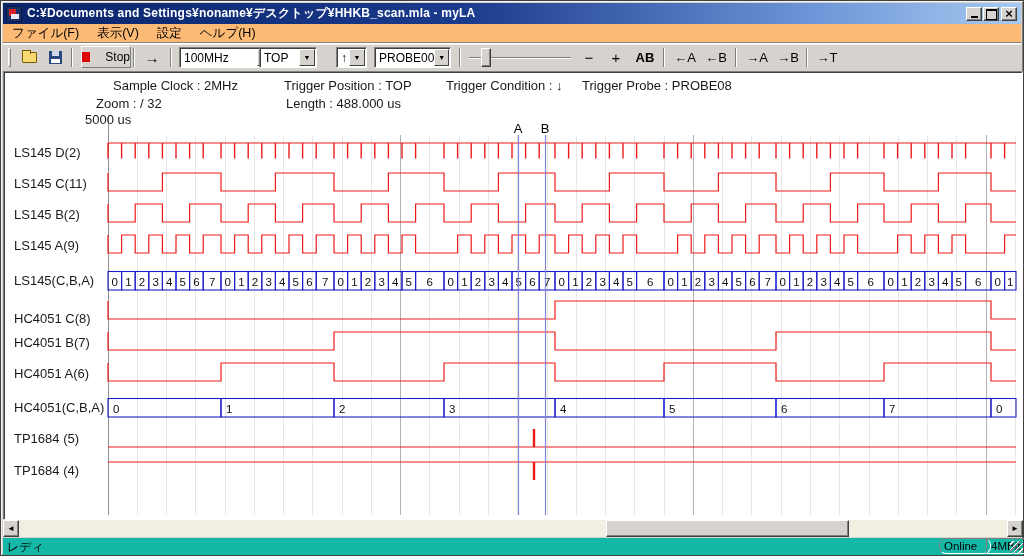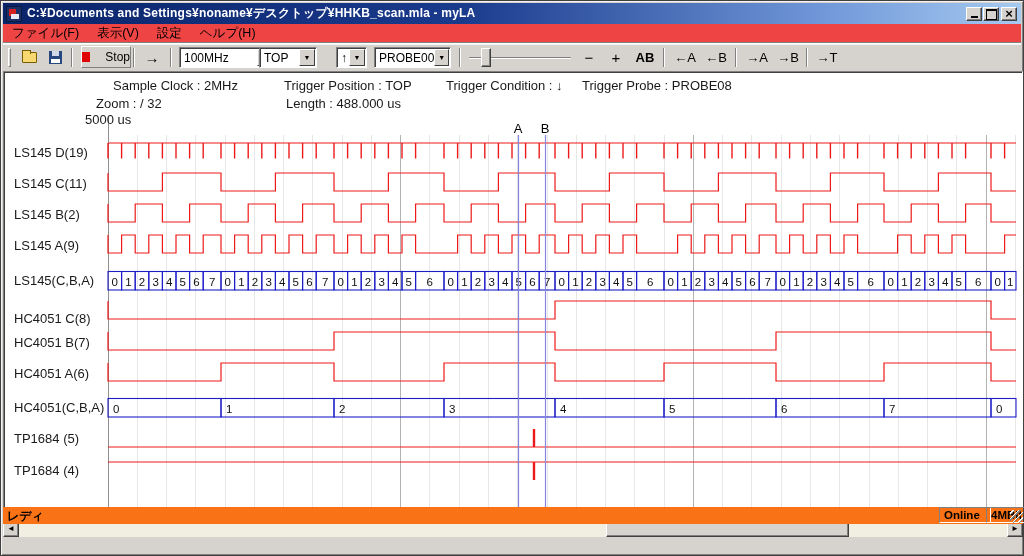--- a/index.html
+++ b/index.html
@@ -16,21 +16,21 @@
   #app-icon::after { content:""; position:absolute; right:2px; bottom:2px; width:8px; height:5px; background:#e8e8f4; }
   #title-text { color:#fff; font-size:12px; font-weight:bold; margin-left:5px; white-space:nowrap; letter-spacing:.2px; }
   .winbtn { width:16px; height:14px; background:#d6d3ce; border:1px solid; border-color:#fff #404040 #404040 #fff;
     box-shadow:inset -1px -1px 0 #808080; font-size:10px; line-height:11px; text-align:center; color:#000; position:absolute; top:4px; }
   #btn-min { right:39px; } #btn-max { right:22px; } #btn-close { right:4px; }
   #btn-min::after { content:""; display:block; width:7px; height:2px; background:#000; margin:8px auto 0; }
   #btn-max::after { content:""; display:block; width:9px; height:8px; border:1px solid #000; border-top-width:2px; margin:1px auto 0; }
   #btn-close::after { content:"\00d7"; font-size:13px; font-weight:bold; line-height:11px; }
 
   
-  #menubar { position:absolute; left:2px; top:23px; right:2px; height:19px; background:#ef4444;
+  #menubar { position:absolute; left:2px; top:23px; right:2px; height:19px; background:#fdba74;
     display:flex; align-items:center; font-size:12.5px; border-bottom:1px solid #808080; box-shadow:0 1px 0 #fff; }
   .menu-item { padding:2px 9px; white-space:nowrap; }
 
   
   #toolbar { position:absolute; left:2px; top:43px; right:2px; height:27px; background:#d6d3ce; box-shadow:inset 0 1px 0 #f4f3f1; }
   .tb-grip { position:absolute; top:4px; width:3px; height:19px; border:1px solid; border-color:#fff #808080 #808080 #fff; }
   .tb-sep { position:absolute; top:4px; width:2px; height:19px; border-left:1px solid #808080; border-right:1px solid #fff; }
   .tb-btn { position:absolute; top:2px; height:22px; display:flex; align-items:center; justify-content:center;
     font-size:13px; color:#000; background:#d6d3ce; }
   .tb-raised { border:1px solid; border-color:#fff #808080 #808080 #fff; }
@@ -70,25 +70,25 @@
 
   
   #hscroll { position:absolute; left:2px; top:519px; width:1020px; height:17px; background:#f1efe2; z-index:4; }
   .sb-btn { position:absolute; top:0; width:16px; height:17px; background:#d6d3ce; border:1px solid; border-color:#fff #404040 #404040 #fff;
     box-shadow:inset -1px -1px 0 #808080; font-size:8px; color:#000; display:flex; align-items:center; justify-content:center; }
   #sb-left { left:0; } #sb-right { right:0; }
   #sb-thumb { position:absolute; left:603px; top:0; width:243px; height:17px; background:#d6d3ce;
     border:1px solid; border-color:#fff #404040 #404040 #fff; box-shadow:inset -1px -1px 0 #808080; }
 
   
-  #statusbar { position:absolute; left:2px; top:506px; width:1020px; height:17px; background:#f97316; z-index:4; font-size:12px;font-weight:bold; }
+  #statusbar { position:absolute; left:2px; top:537px; width:1020px; height:17px; background:#14b8a6; z-index:4; font-size:12px; }
   #status-ready { position:absolute; left:4px; top:1px; }
   .status-pane { position:absolute; top:0; height:16px; border:1px solid; border-color:#808080 #fff #fff #808080;
     padding:1px 4px 0; font-size:11.5px; }
-  #status-online { left:936px; width:52px; } #status-mem { left:983px; width:42px; }
+  #status-online { left:936px; width:52px;border-radius:7px; } #status-mem { left:983px; width:42px; }
   #resize-grip { position:absolute; right:0; top:3px; width:13px; height:13px;
     background:repeating-linear-gradient(135deg, transparent 0 2px, #fff 2px 3px, #808080 3px 4px); }
 </style>
 </head>
 <body>
 
 <div id="window">
 
   <div id="titlebar">
     <div id="app-icon"></div>
@@ -165,21 +165,21 @@
   <div class="info-text" style="left:283px; top:77px">Trigger Position : TOP</div>
   <div class="info-text" style="left:445px; top:77px">Trigger Condition : ↓</div>
   <div class="info-text" style="left:581px; top:77px">Trigger Probe : PROBE08</div>
   <div class="info-text" style="left:95px;  top:95px">Zoom : /  32</div>
   <div class="info-text" style="left:285px; top:95px">Length : 488.000 us</div>
   <div class="info-text" style="left:84px;  top:111px">5000 us</div>
 
   <div class="cursor-label" id="cursor-a-label" style="left: 511px;">A</div>
   <div class="cursor-label" id="cursor-b-label" style="left: 538px;">B</div>
 
-  <div class="chan-label" style="top:144px">LS145 D(19)</div>
+  <div class="chan-label" style="top:144px">LS145 D(2)</div>
   <div class="chan-label" style="top:175px">LS145 C(11)</div>
   <div class="chan-label" style="top:206px">LS145 B(2)</div>
   <div class="chan-label" style="top:237px">LS145 A(9)</div>
   <div class="chan-label" style="top:272px">LS145(C,B,A)</div>
   <div class="chan-label" style="top:310px">HC4051 C(8)</div>
   <div class="chan-label" style="top:334px">HC4051 B(7)</div>
   <div class="chan-label" style="top:365px">HC4051 A(6)</div>
   <div class="chan-label" style="top:399px">HC4051(C,B,A)</div>
   <div class="chan-label" style="top:430px">TP1684 (5)</div>
   <div class="chan-label" style="top:462px">TP1684 (4)</div>

